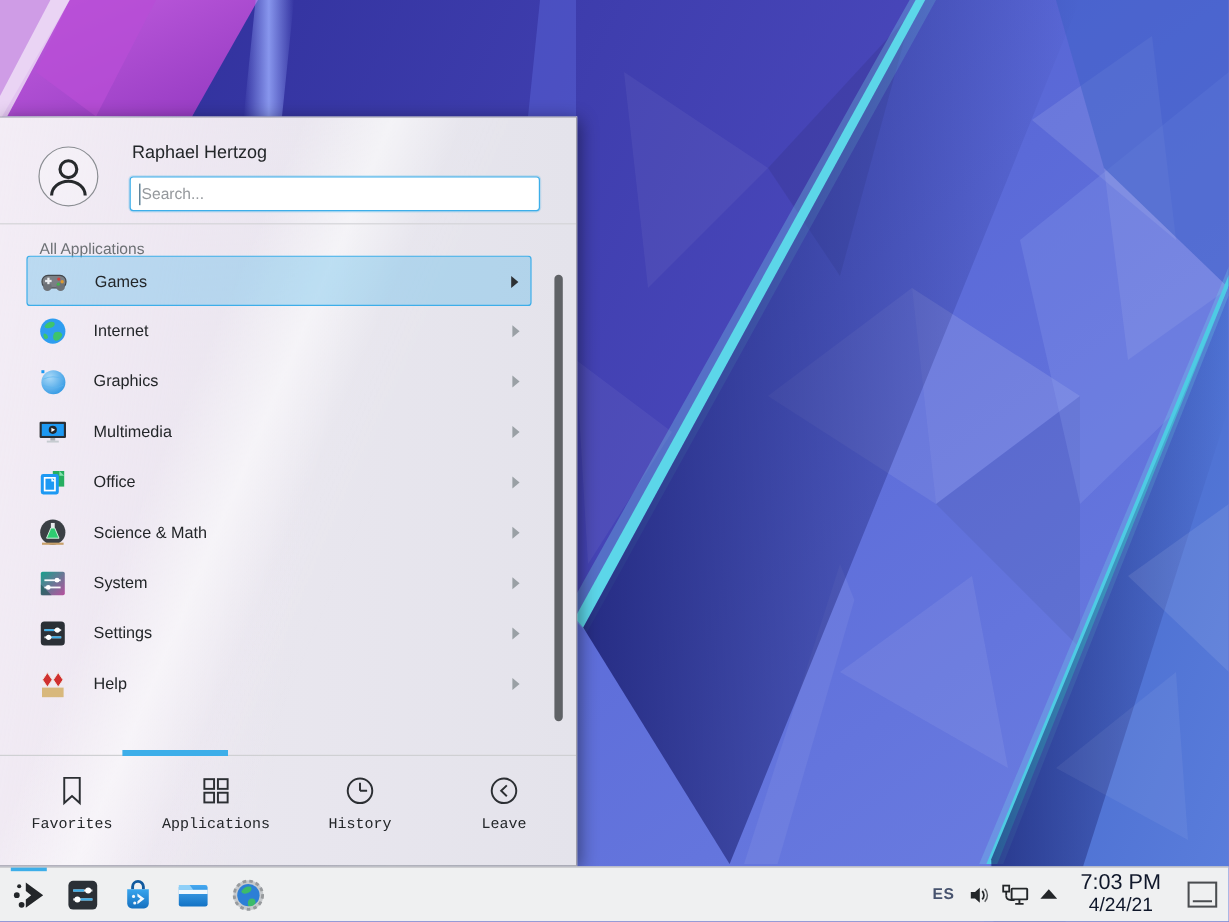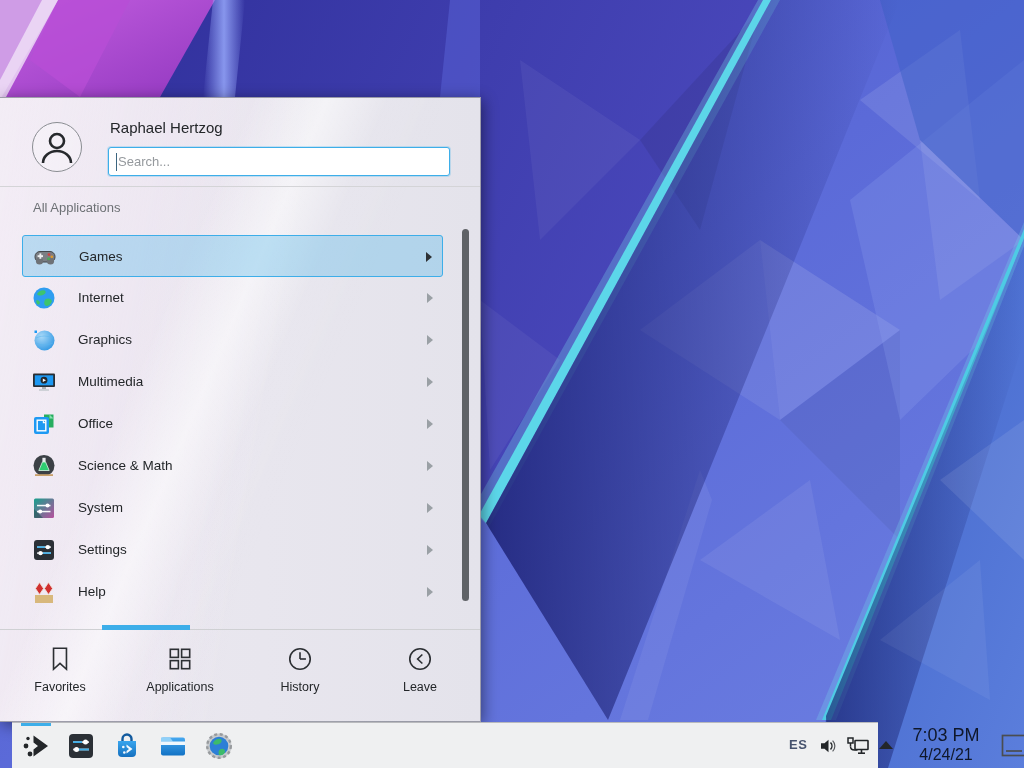--- a/index.html
+++ b/index.html
@@ -23,39 +23,39 @@
   .username{position:absolute;left:110px;top:21px;font-size:15px;color:#232629;}
   .searchbox{position:absolute;left:108px;top:49px;width:342px;height:29px;box-sizing:border-box;
     background:#ffffff;border:1px solid #3daee9;border-radius:3px;box-shadow:0 0 0 1px rgba(61,174,233,0.25);}
   .searchbox input{position:absolute;left:9px;top:1px;width:320px;height:25px;border:none;outline:none;
     background:transparent;font-family:"Liberation Sans",sans-serif;font-size:13px;color:#232629;padding:0;}
   .searchbox input::placeholder{color:#95999d;opacity:1;}
   .searchcaret{position:absolute;left:7px;top:5px;width:1px;height:18px;background:#3b657f;}
   .hdivider{position:absolute;left:0;top:88px;width:100%;height:1px;background:#d4d4d7;}
   .sectionlabel{position:absolute;left:19px;top:102px;font-size:13px;color:#6d7175;margin-left:14px;}
 
-  .catlist{position:absolute;left:0;top:137px;width:460px;height:406px;overflow:hidden;}
+  .catlist{position:absolute;left:0;top:115px;width:460px;height:406px;overflow:hidden;}
   .catrow{position:relative;height:42px;margin:0 0 0 22px;width:421px;box-sizing:border-box;border-radius:3px;}
   .catrow.selected{background:rgba(61,174,233,0.30);border:1px solid #3daee9;}
   .catrow .cicon{position:absolute;left:9px;top:8px;width:26px;height:26px;}
   .catrow .clabel{position:absolute;left:56px;top:13px;font-size:13.5px;color:#232629;}
   .catrow .arrow{position:absolute;right:10px;top:16px;width:0;height:0;
     border-left:6px solid #9aa0a5;border-top:5px solid transparent;border-bottom:5px solid transparent;}
   .catrow.selected .arrow{border-left-color:#2e3134;}
   .kscrollbar{position:absolute;left:462px;top:131px;width:7px;height:372px;border-radius:4px;background:#5f6266;}
 
   .tabdivider{position:absolute;left:0;top:531px;width:100%;height:1px;background:#cfd0d3;}
   .tabindicator{position:absolute;left:102px;top:527px;width:88px;height:5px;background:#3daee9;}
-  .tabbar{position:absolute;left:0;top:532px;width:100%;height:92px;display:flex;}
+  .tabbar{position:absolute;left:0;top:532px;width:100%;height:92px;display:flex;font-family:Liberation Mono, monospace;}
   .ktab{flex:1;display:flex;flex-direction:column;align-items:center;padding-top:15px;}
   .ktab .ticon{width:28px;height:28px;}
   .ktab .tlabel{margin-top:7px;font-size:12.5px;color:#232629;}
 
   
-  #taskbar{position:absolute;left:12px;top:722px;width:866px;height:46px;background:#eff0f1;
+  #taskbar{position:absolute;left:0;top:722px;width:1024px;height:46px;background:#eff0f1;
     border-top:1px solid #b9babd;box-sizing:border-box;}
   .tbtn{position:absolute;top:0;height:46px;}
   .tbtn svg{position:absolute;top:7px;left:0;}
   .activeline{position:absolute;left:3px;top:0;width:30px;height:3px;background:#3daee9;}
   .trayES{position:absolute;left:777px;top:14px;font-size:13px;font-weight:bold;color:#47536e;letter-spacing:0.5px;}
   .trayicon{position:absolute;top:13px;}
   .clock{position:absolute;left:888px;top:3px;width:92px;text-align:center;color:#0f172a;line-height:1.1;}
   .clock .time{font-size:18px;}
   .clock .date{font-size:16px;}
   .showdesk{position:absolute;left:986px;top:0;width:30px;height:46px;}

